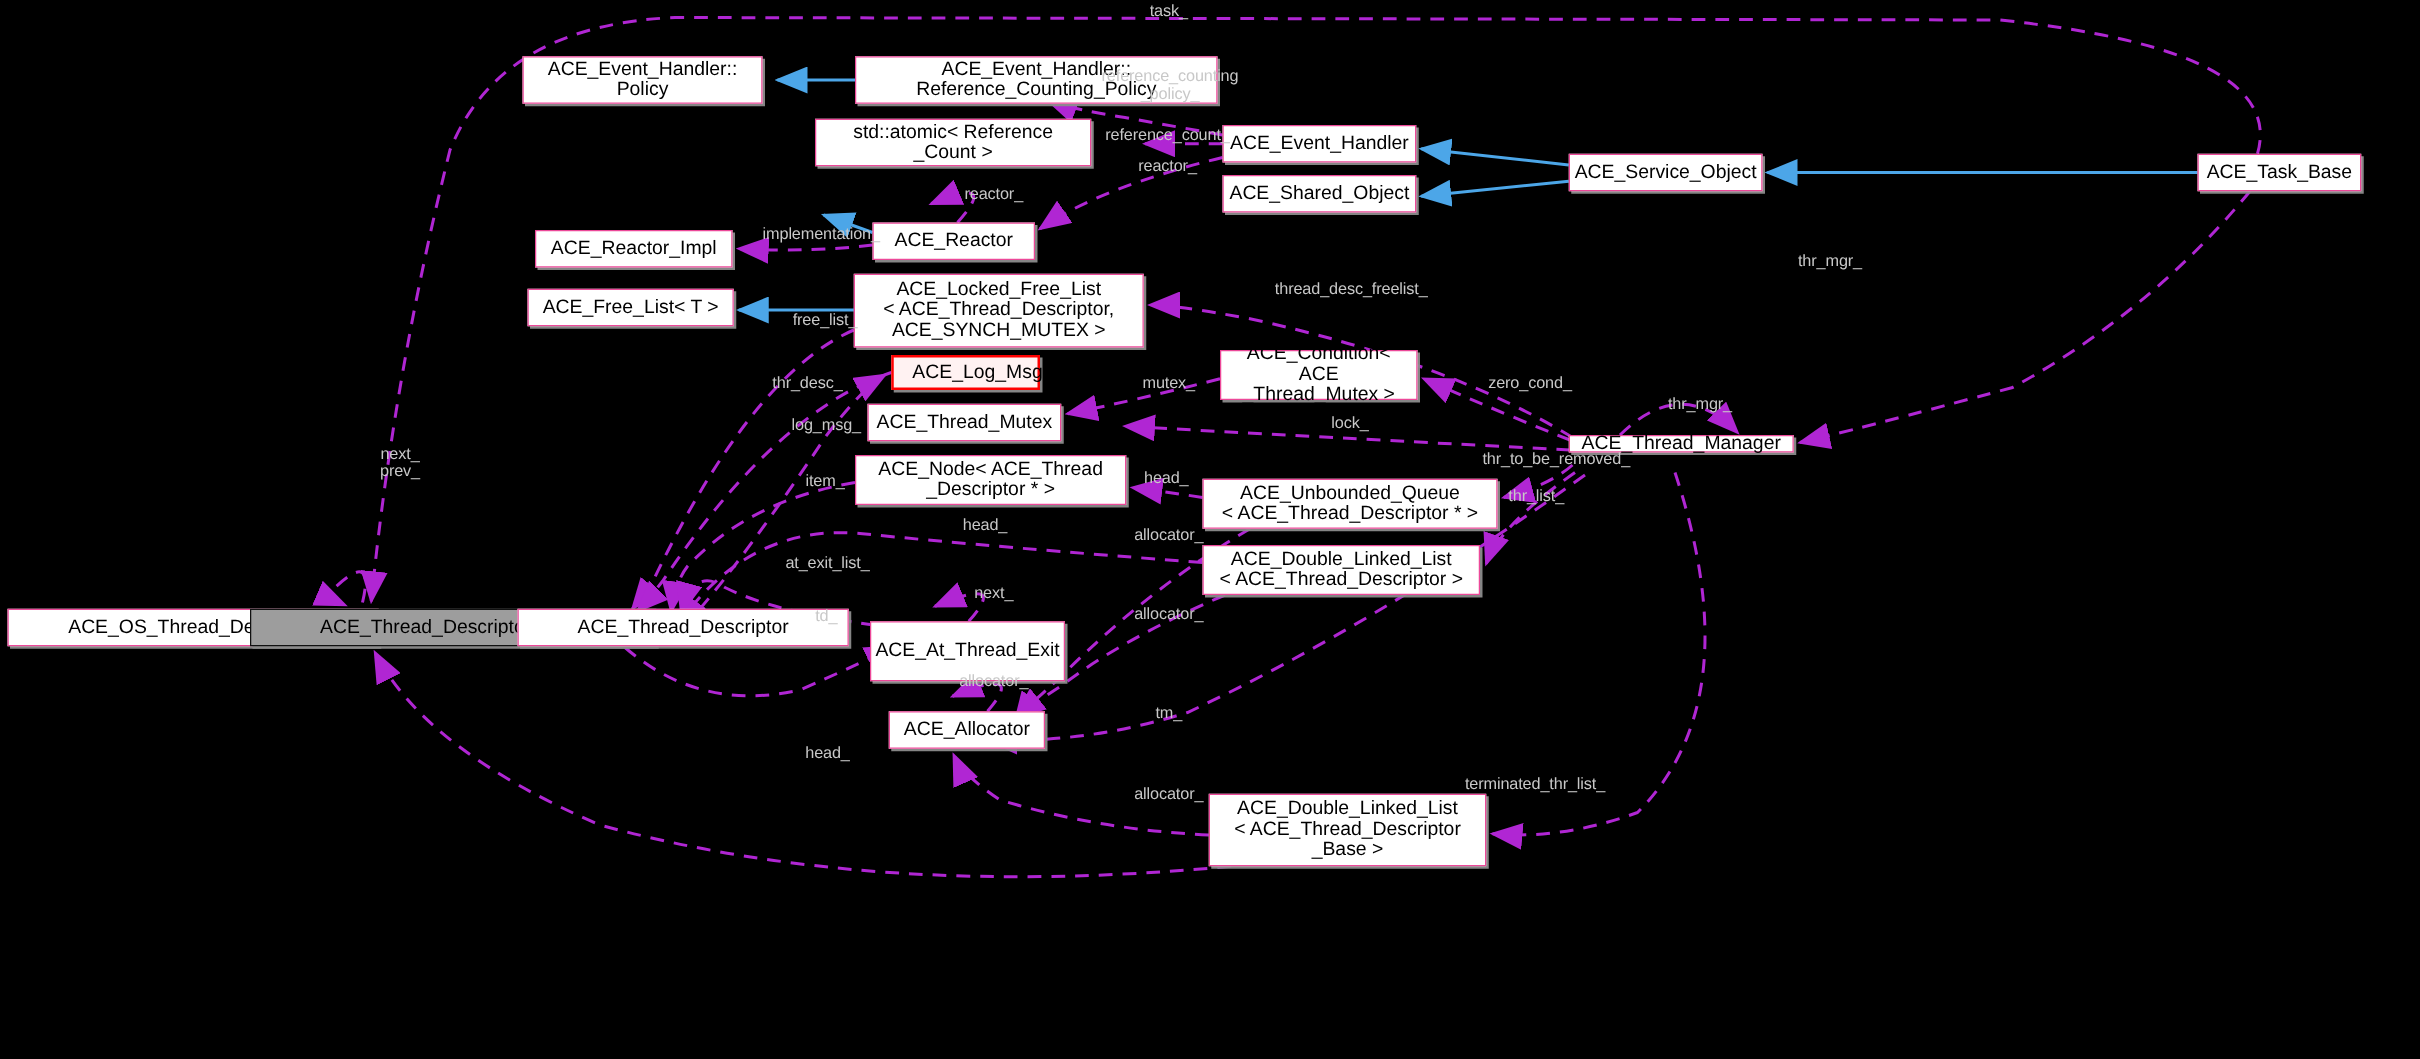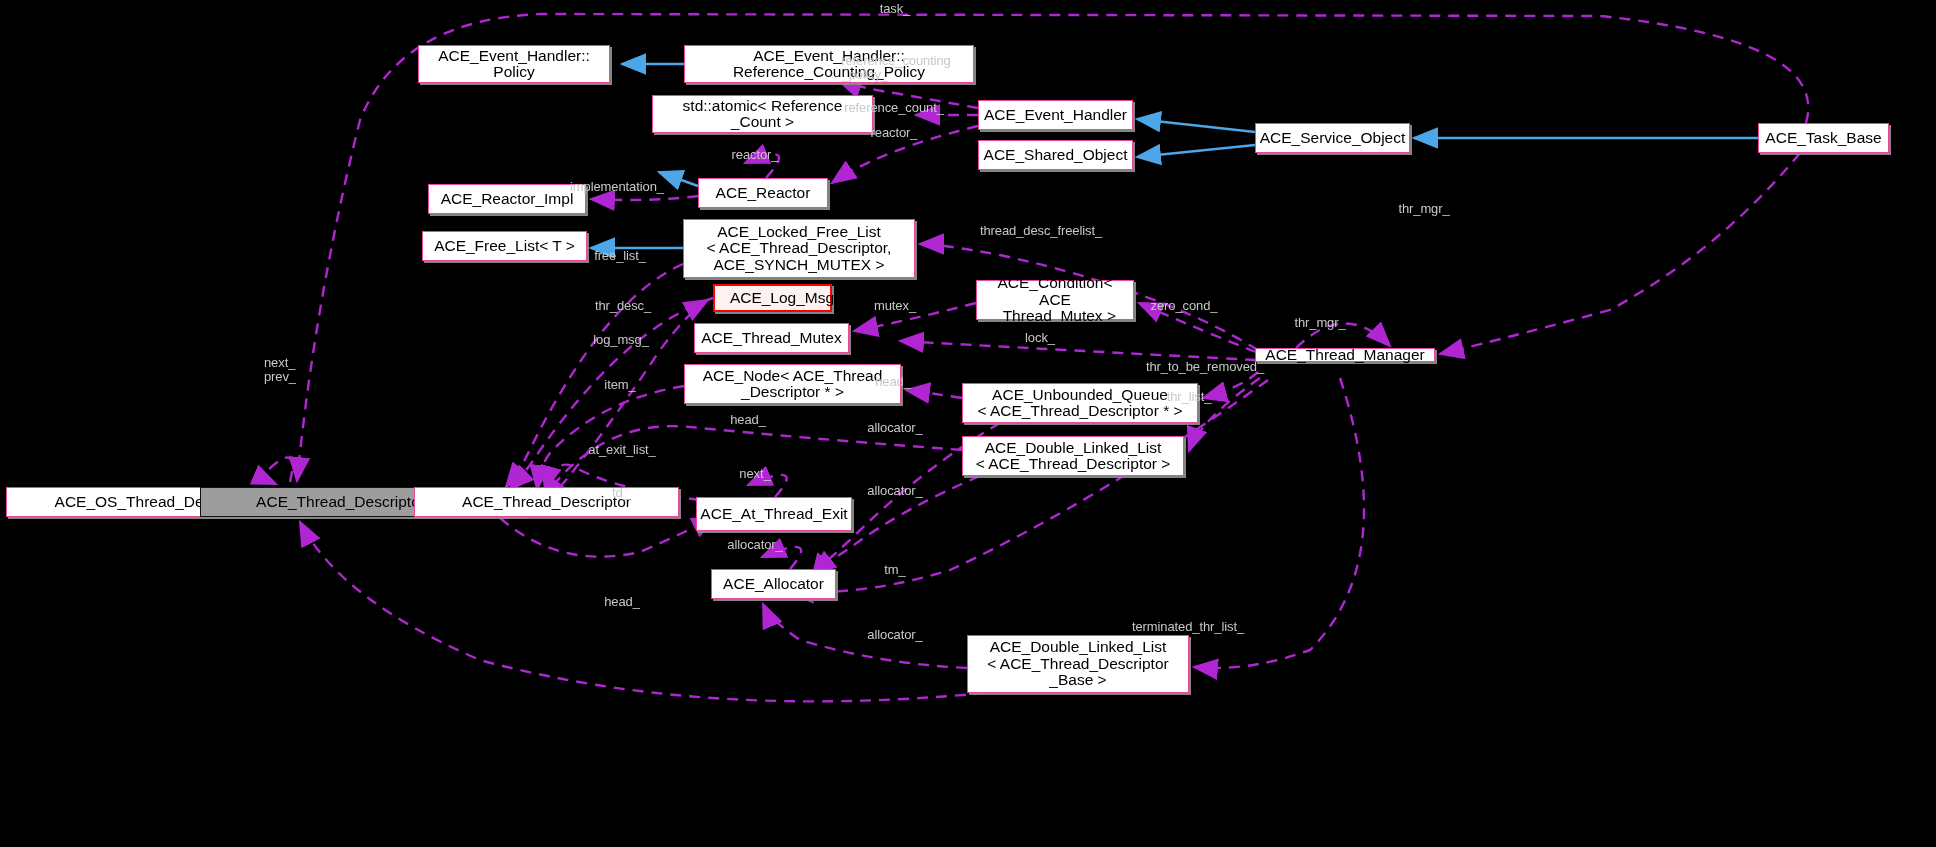--- a/index.html
+++ b/index.html
@@ -7,22 +7,22 @@
           font-family:"Liberation Sans","DejaVu Sans",sans-serif;overflow:hidden;}
   #edges{position:absolute;left:0;top:0;width:1936px;height:847px;}
   .node{position:absolute;box-sizing:border-box;background:#ffffff;
         border:1px solid #ec4899;color:#000000;font-size:15.5px;line-height:16.5px;
         display:flex;align-items:center;justify-content:center;text-align:center;
         padding:2px 5px;white-space:pre-line;
         box-shadow:2px 2px 0 rgba(140,140,140,0.95);}
   .node.highlight{background:#9d9d9d;border-color:#111;}
   .node.marked{background:#fff2f2;border:2px solid #ff0000;}
   .elabel{position:absolute;color:#c8c8c8;font-size:13px;line-height:14px;
-          white-space:pre-line;text-align:left;transform:translate(-50%,-50%);
-          letter-spacing:-0.1px;}
+          white-space:pre-line;text-align:center;transform:translate(-50%,-50%);
+          letter-spacing:-0.1px;margin-left:40px;}
 </style>
 </head>
 <body>
 
 <div id="canvas">
   <svg id="edges" viewBox="0 0 1936 847" xmlns="http://www.w3.org/2000/svg">
     <defs>
       <marker id="ahB" markerWidth="11" markerHeight="9" refX="10" refY="4.5" orient="auto">
         <path d="M0,0 L11,4.5 L0,9 z" fill="#4ca6e8"></path>
       </marker>
@@ -129,37 +129,37 @@
   <div class="node" style="left:694px;top:323px;width:155px;height:30px;"><span>ACE_Thread_Mutex</span></div>
   <div class="node" style="left:976px;top:280px;width:158px;height:40px;"><span>ACE_Condition&lt; ACE
 _Thread_Mutex &gt;</span></div>
   <div class="node" style="left:684px;top:364px;width:217px;height:40px;"><span>ACE_Node&lt; ACE_Thread
 _Descriptor * &gt;</span></div>
   <div class="node" style="left:962px;top:383px;width:236px;height:40px;"><span>ACE_Unbounded_Queue
 &lt; ACE_Thread_Descriptor * &gt;</span></div>
   <div class="node" style="left:1255px;top:348px;width:180px;height:14px;"><span>ACE_Thread_Manager</span></div>
   <div class="node" style="left:962px;top:436px;width:222px;height:40px;"><span>ACE_Double_Linked_List
 &lt; ACE_Thread_Descriptor &gt;</span></div>
-  <div class="node" style="left:696px;top:497px;width:156px;height:34px;"><span>ACE_At_Thread_Exit</span></div>
+  <div class="node" style="left:696px;top:497px;width:156px;height:48px;"><span>ACE_At_Thread_Exit</span></div>
   <div class="node" style="left:711px;top:569px;width:125px;height:30px;"><span>ACE_Allocator</span></div>
   <div class="node" style="left:967px;top:635px;width:222px;height:58px;"><span>ACE_Double_Linked_List
 &lt; ACE_Thread_Descriptor
 _Base &gt;</span></div>
 
   <div class="elabel" style="left:895px;top:9px;"><span>task_</span></div>
   <div class="elabel" style="left:896px;top:68px;"><span>reference_counting
 _policy_</span></div>
   <div class="elabel" style="left:894px;top:108px;"><span>reference_count_</span></div>
   <div class="elabel" style="left:894px;top:133px;"><span>reactor_</span></div>
   <div class="elabel" style="left:755px;top:155px;"><span>reactor_</span></div>
   <div class="elabel" style="left:617px;top:187px;"><span>implementation_</span></div>
   <div class="elabel" style="left:620px;top:256px;"><span>free_list_</span></div>
   <div class="elabel" style="left:1041px;top:231px;"><span>thread_desc_freelist_</span></div>
   <div class="elabel" style="left:1424px;top:209px;"><span>thr_mgr_</span></div>
-  <div class="elabel" style="left:623px;top:306px;"><span>thr_desc_</span></div>
+  <div class="elabel" style="left:606px;top:306px;"><span>thr_desc_</span></div>
   <div class="elabel" style="left:895px;top:306px;"><span>mutex_</span></div>
   <div class="elabel" style="left:1184px;top:306px;"><span>zero_cond_</span></div>
   <div class="elabel" style="left:1320px;top:323px;"><span>thr_mgr_</span></div>
   <div class="elabel" style="left:621px;top:340px;"><span>log_msg_</span></div>
   <div class="elabel" style="left:1040px;top:338px;"><span>lock_</span></div>
   <div class="elabel" style="left:1205px;top:367px;"><span>thr_to_be_removed_</span></div>
   <div class="elabel" style="left:620px;top:385px;"><span>item_</span></div>
   <div class="elabel" style="left:893px;top:382px;"><span>head_</span></div>
   <div class="elabel" style="left:1189px;top:397px;"><span>thr_list_</span></div>
   <div class="elabel" style="left:748px;top:420px;"><span>head_</span></div>

